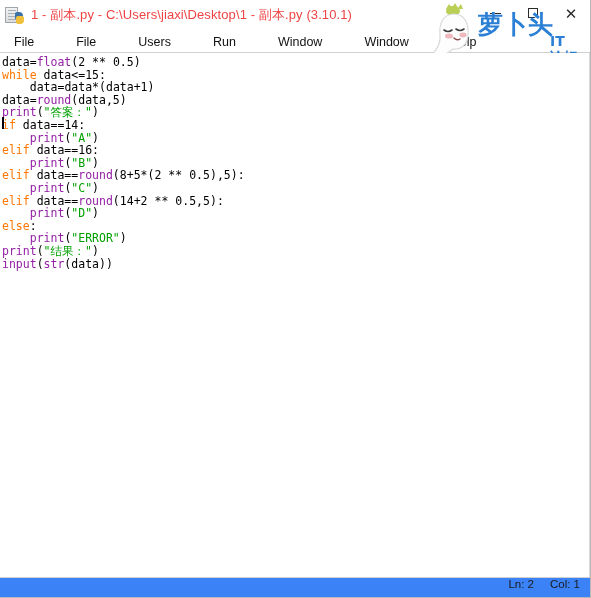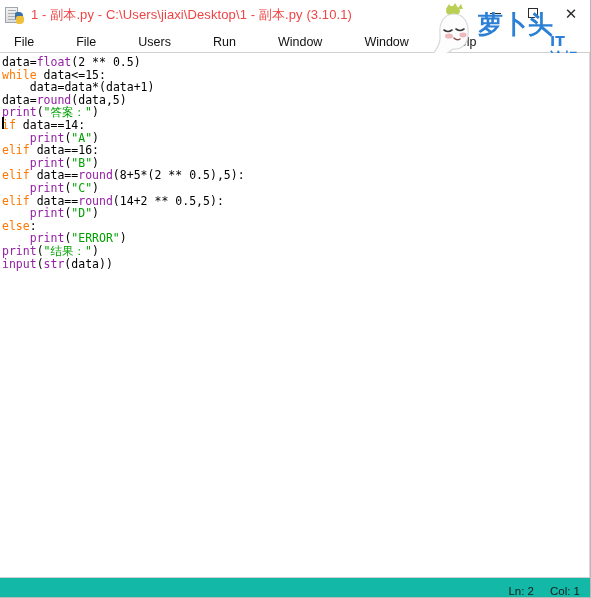--- a/index.html
+++ b/index.html
@@ -242,24 +242,24 @@
     right: 0;
     width: 15px;
     height: 100%;
     background: #ffffff;
     border-left: 1px solid #ffffff;
   }
 
   
   #status-bar {
     height: 20px;
-    background: #14b8a6;
+    background: #3b82f6;
     border-top: 1px solid #d0d0d0;
     display: flex;
-    align-items: flex-end;
+    align-items: flex-start;
     justify-content: flex-end;
     padding-right: 10px;
     box-sizing: border-box;
   }
   .status-cell {
     font-size: 11.5px;
     color: #1a1a1a;
     margin-left: 16px;
     white-space: nowrap;
     font-family: "Liberation Sans", sans-serif;

